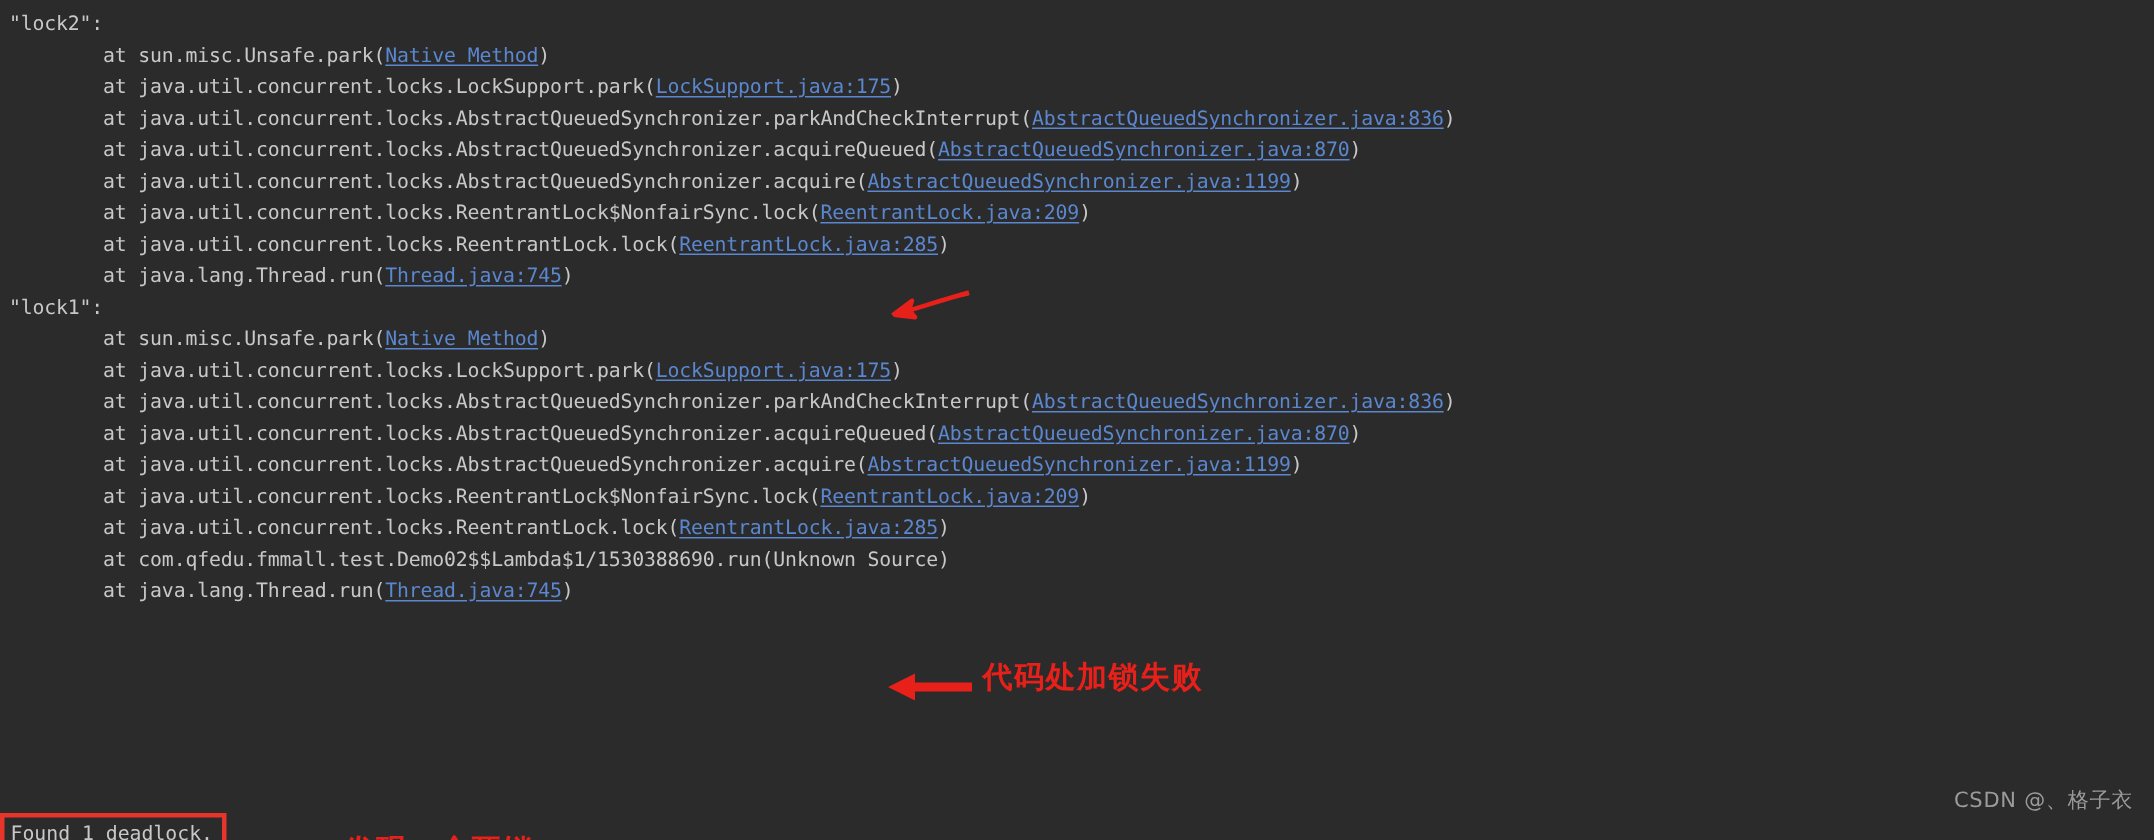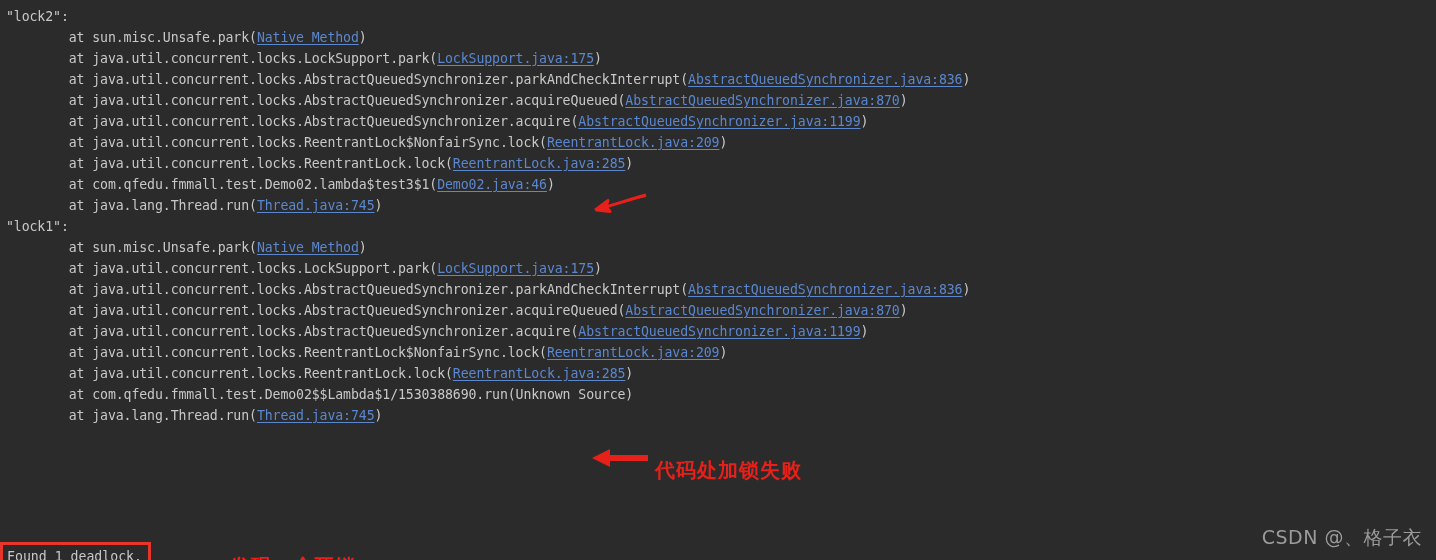--- a/index.html
+++ b/index.html
@@ -75,39 +75,38 @@
   }
 
   .arrow-svg { position: absolute; }
 
   .watermark {
     position: absolute;
     right: 14px;
     top: 525px;
     color: #9b9b9b;
     font-family: "DejaVu Sans", "Liberation Sans", sans-serif;
-    font-size: 19px;
+    font-size: 14px;
     white-space: pre;
     letter-spacing: 0.5px;
   }
 </style>
 </head>
 <body>
 
 <div id="console">
   <div id="lines-container">
       <div class="line">"lock2":</div>
       <div class="line"><span>        at sun.misc.Unsafe.park(</span><span class="lnk">Native Method</span><span>)</span></div>
       <div class="line"><span>        at java.util.concurrent.locks.LockSupport.park(</span><span class="lnk">LockSupport.java:175</span><span>)</span></div>
       <div class="line"><span>        at java.util.concurrent.locks.AbstractQueuedSynchronizer.parkAndCheckInterrupt(</span><span class="lnk">AbstractQueuedSynchronizer.java:836</span><span>)</span></div>
       <div class="line"><span>        at java.util.concurrent.locks.AbstractQueuedSynchronizer.acquireQueued(</span><span class="lnk">AbstractQueuedSynchronizer.java:870</span><span>)</span></div>
       <div class="line"><span>        at java.util.concurrent.locks.AbstractQueuedSynchronizer.acquire(</span><span class="lnk">AbstractQueuedSynchronizer.java:1199</span><span>)</span></div>
       <div class="line"><span>        at java.util.concurrent.locks.ReentrantLock$NonfairSync.lock(</span><span class="lnk">ReentrantLock.java:209</span><span>)</span></div>
       <div class="line"><span>        at java.util.concurrent.locks.ReentrantLock.lock(</span><span class="lnk">ReentrantLock.java:285</span><span>)</span></div>
-      <div class="line"><span>        at com.qfedu.fmmall.test.Demo02.lambda$test3$1(</span><span class="lnk">Demo02.java:46</span><span>)</span></div>
       <div class="line"><span>        at java.lang.Thread.run(</span><span class="lnk">Thread.java:745</span><span>)</span></div>
       <div class="line">"lock1":</div>
       <div class="line"><span>        at sun.misc.Unsafe.park(</span><span class="lnk">Native Method</span><span>)</span></div>
       <div class="line"><span>        at java.util.concurrent.locks.LockSupport.park(</span><span class="lnk">LockSupport.java:175</span><span>)</span></div>
       <div class="line"><span>        at java.util.concurrent.locks.AbstractQueuedSynchronizer.parkAndCheckInterrupt(</span><span class="lnk">AbstractQueuedSynchronizer.java:836</span><span>)</span></div>
       <div class="line"><span>        at java.util.concurrent.locks.AbstractQueuedSynchronizer.acquireQueued(</span><span class="lnk">AbstractQueuedSynchronizer.java:870</span><span>)</span></div>
       <div class="line"><span>        at java.util.concurrent.locks.AbstractQueuedSynchronizer.acquire(</span><span class="lnk">AbstractQueuedSynchronizer.java:1199</span><span>)</span></div>
       <div class="line"><span>        at java.util.concurrent.locks.ReentrantLock$NonfairSync.lock(</span><span class="lnk">ReentrantLock.java:209</span><span>)</span></div>
       <div class="line"><span>        at java.util.concurrent.locks.ReentrantLock.lock(</span><span class="lnk">ReentrantLock.java:285</span><span>)</span></div>
       <div class="line">        at com.qfedu.fmmall.test.Demo02$$Lambda$1/1530388690.run(Unknown Source)</div>
@@ -122,17 +121,17 @@
 
 <svg class="arrow-svg" style="left:583px; top:192px;" width="64" height="28" viewBox="0 0 64 28">
   <path d="M62,2 L20,15 L26,8 L12,18 L27,19 L22,14 L63,5 Z" fill="#e8201a"></path>
   <path d="M63,3 C45,8 30,13 16,17 L14,18 L27,19.5 L23,14.5 L25,8.5 L12,18.2" stroke="#e8201a" stroke-width="3" fill="#e8201a" stroke-linejoin="round"></path>
 </svg>
 
 <svg class="arrow-svg" style="left:588px; top:447px;" width="62" height="24" viewBox="0 0 62 24">
   <path d="M60,8 L22,8 L22,2 L4,11 L22,20 L22,14 L60,14 Z" fill="#e8201a"></path>
 </svg>
 
-<div class="cn-annot" style="left:655px; top:457px;">代码处加锁失败</div>
+<div class="cn-annot" style="left:655px; top:438px;">代码处加锁失败</div>
 
 <div class="cn-annot" style="left:230px; top:553px;">发现一个死锁</div>
 
 <div class="watermark">CSDN @、格子衣</div>
 
 </body></html>

